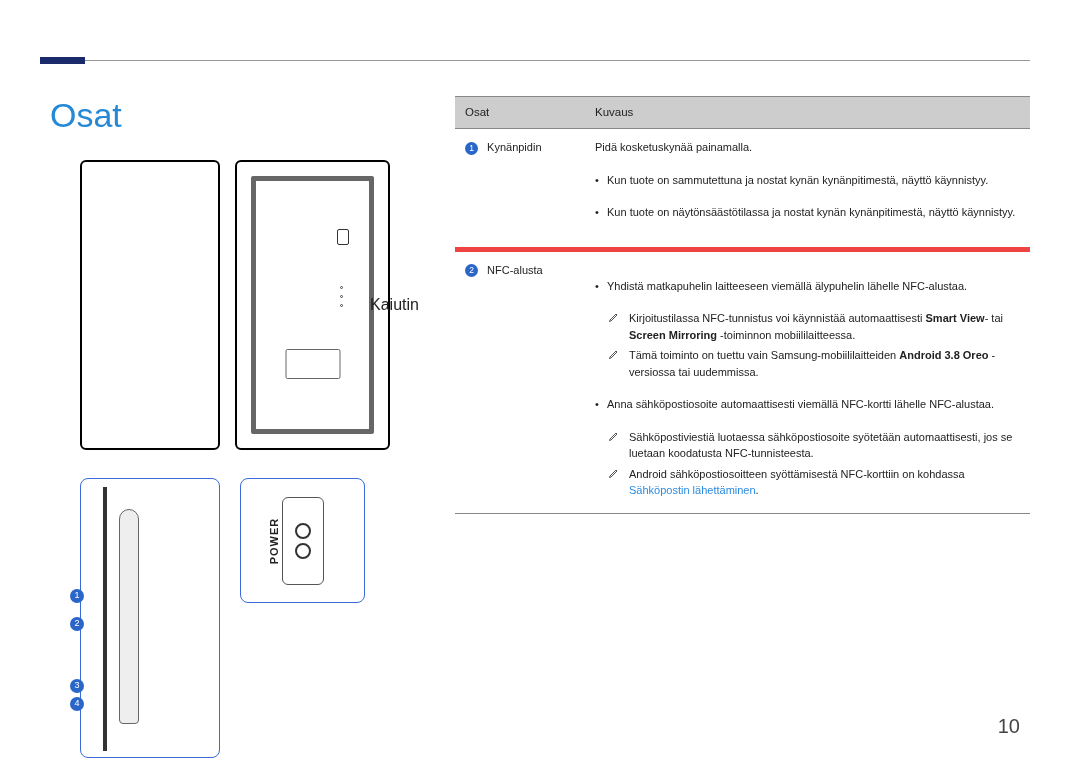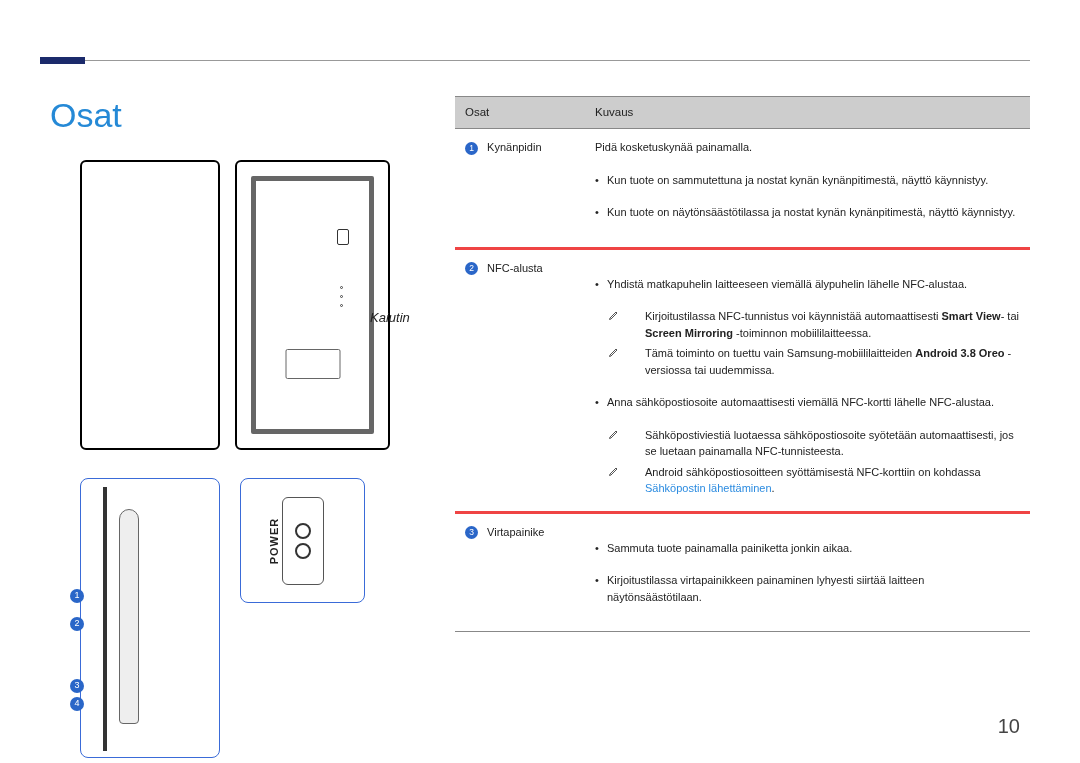--- a/index.html
+++ b/index.html
@@ -7,21 +7,21 @@
   .topbar { position:absolute; top:60px; left:40px; right:50px; border-top:1px solid #999; }
   .topbar::before { content:""; position:absolute; top:-4px; left:0; width:45px; height:7px; background:#1b2a6b; }
   .page-title { position:absolute; top:90px; left:50px; font-size:34px; color:#2589d6; font-weight:400; }
   .illus-area { position:absolute; top:160px; left:80px; width:320px; height:600px; }
   
   .backpanel { position:absolute; top:0; left:0; width:140px; height:290px; border:2px solid #000; border-radius:6px; background:#fff; }
   .backpanel-inner { position:absolute; top:12px; left:12px; right:12px; bottom:12px; border-radius:4px; }
   
   .frontpanel { position:absolute; top:0; left:155px; width:155px; height:290px; border:2px solid #000; border-radius:6px; background:#fff; }
   .frontpanel-bezel { position:absolute; top:14px; left:14px; right:14px; bottom:14px; border:5px solid #666; background:#fff; border-radius:2px; }
-  .speaker-label { position:absolute; top:148px; left:290px; font-size:13px; color:#222;font-style:italic; }
+  .speaker-label { position:absolute; top:133px; left:290px; font-size:16px; color:#222; }
   
   .cart { position:absolute; bottom:50px; left:50%; transform:translateX(-50%); width:55px; height:30px; border:1px solid #666; border-radius:2px; }
   .nfc-chip { position:absolute; top:48px; right:20px; width:12px; height:16px; border:1px solid #333; border-radius:2px; }
   .speaker-holes { position:absolute; top:105px; right:26px; display:flex; flex-direction:column; gap:6px; }
   .speaker-holes span { width:3px; height:3px; border:1px solid #444; border-radius:50%; }
   
   .pen-callout { position:absolute; top:318px; left:0; width:140px; height:280px; border:1px solid #3a6bd8; border-radius:8px; background:#fff; }
   .pen-edge { position:absolute; top:8px; left:22px; width:4px; height:264px; background:#333; }
   .pen-body { position:absolute; top:30px; left:38px; width:20px; height:215px; border:1px solid #666; border-radius:10px 10px 4px 4px; background:#eee; }
   .pen-marker { position:absolute; left:-11px; width:14px; height:14px; border-radius:50%; background:#2a66c8; color:#fff; font-size:9px; display:flex; align-items:center; justify-content:center; }
@@ -30,28 +30,28 @@
   .pwr-inner { width:42px; height:88px; border:1px solid #555; border-radius:6px; display:flex; flex-direction:column; align-items:center; justify-content:center; gap:4px; position:relative; }
   .pwr-dot { width:16px; height:16px; border:2px solid #333; border-radius:50%; }
   .pwr-text { position:absolute; left:-32px; top:50%; transform:translateY(-50%) rotate(-90deg); font-size:11px; font-weight:600; letter-spacing:1px; }
   
   .right-col { position:absolute; top:96px; left:455px; right:50px; }
   .intro-row { display:flex; gap:10px; margin-bottom:18px; }
   .note-icon { flex:0 0 auto; width:14px; height:14px; display:inline-flex; align-items:center; justify-content:center; color:#444; }
   .note-icon svg { width:12px; height:12px; }
   .parts-table { width:100%; border-collapse:collapse; border-top:1px solid #888; border-bottom:1px solid #888; }
   .parts-table th { background:#cdcdcd; text-align:left; font-weight:500; padding:7px 10px; font-size:11.5px; border-bottom:1px solid #888; }
-  .parts-table td { padding:10px; vertical-align:top; border-bottom:3px solid #ef4444; font-size:11px; }
+  .parts-table td { padding:10px; vertical-align:top; border-bottom:5px solid #ef4444; font-size:11px; }
   .parts-table tr:last-child td { border-bottom:none; }
   .col-osat { width:130px; }
   .num-badge { display:inline-flex; width:13px; height:13px; border-radius:50%; background:#2a66c8; color:#fff; font-size:8.5px; align-items:center; justify-content:center; margin-right:6px; vertical-align:middle; }
   ul.bullets { list-style:none; padding-left:0; }
   ul.bullets > li { position:relative; padding-left:12px; margin:16px 0; }
   ul.bullets > li::before { content:"•"; position:absolute; left:0; top:0; }
-  .sub-note { display:flex; gap:24px; margin:4px 0 4px 12px; }
+  .sub-note { display:flex; gap:8px; margin:4px 0 4px 12px; }
   .sub-note .txt { flex:1; }
   .link { color:#2b8be0;margin-top:40px; }
   .page-num { position:absolute; bottom:22px; right:60px; font-size:20px; color:#444; }
 </style>
 </head>
 <body>
 
 <div class="topbar"></div>
 <h1 class="page-title">Osat</h1>
 
@@ -145,44 +145,32 @@
           </div>
           <ul class="bullets">
             <li>Anna sähköpostiosoite automaattisesti viemällä NFC-kortti lähelle NFC-alustaa.</li>
           </ul>
           <div class="sub-note">
             <span class="note-icon">
                 <svg viewBox="0 0 24 24">
                   <path fill="none" stroke="#555" stroke-width="2" d="M3 21l3-1 12-12-2-2L4 18l-1 3zM14 6l4 4"></path>
                 </svg>
               </span>
-            <div class="txt">Sähköpostiviestiä luotaessa sähköpostiosoite syötetään automaattisesti, jos se luetaan painamalla NFC-tunnisteesta.</div>
+            <div class="txt">Sähköpostiviestiä luotaessa sähköpostiosoite syötetään automaattisesti, jos se luetaan koodatusta NFC-tunnisteesta.</div>
           </div>
           <div class="sub-note">
             <span class="note-icon">
                 <svg viewBox="0 0 24 24">
                   <path fill="none" stroke="#555" stroke-width="2" d="M3 21l3-1 12-12-2-2L4 18l-1 3zM14 6l4 4"></path>
                 </svg>
               </span>
             <div class="txt">
               <span>Android sähköpostiosoitteen syöttämisestä NFC-korttiin on kohdassa </span><span class="link">Sähköpostin lähettäminen</span><span>.</span>
             </div>
           </div>
         </td>
       </tr>
 
-      <tr>
-        <td>
-          <span class="num-badge">3</span>
-          <span>Virtapainike</span>
-        </td>
-        <td>
-          <ul class="bullets">
-            <li>Sammuta tuote painamalla painiketta jonkin aikaa.</li>
-            <li>Kirjoitustilassa virtapainikkeen painaminen lyhyesti siirtää laitteen näytönsäästötilaan.</li>
-          </ul>
-        </td>
-      </tr>
     </tbody>
   </table>
 </div>
 
 <div class="page-num">10</div>
 
 </body></html>

